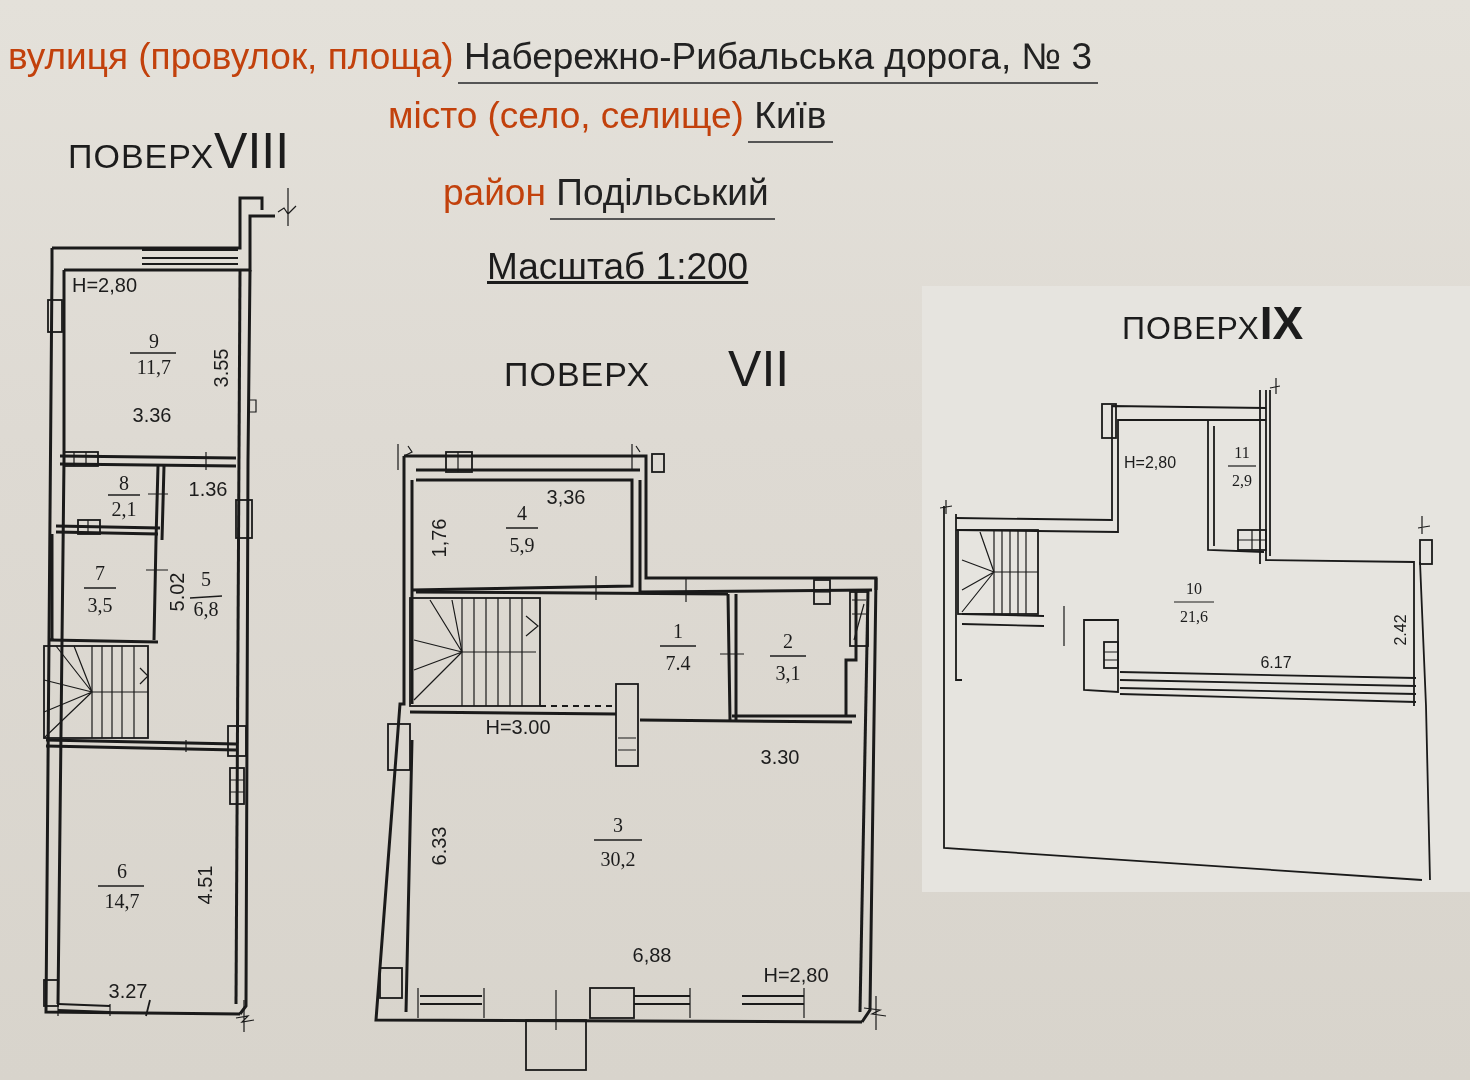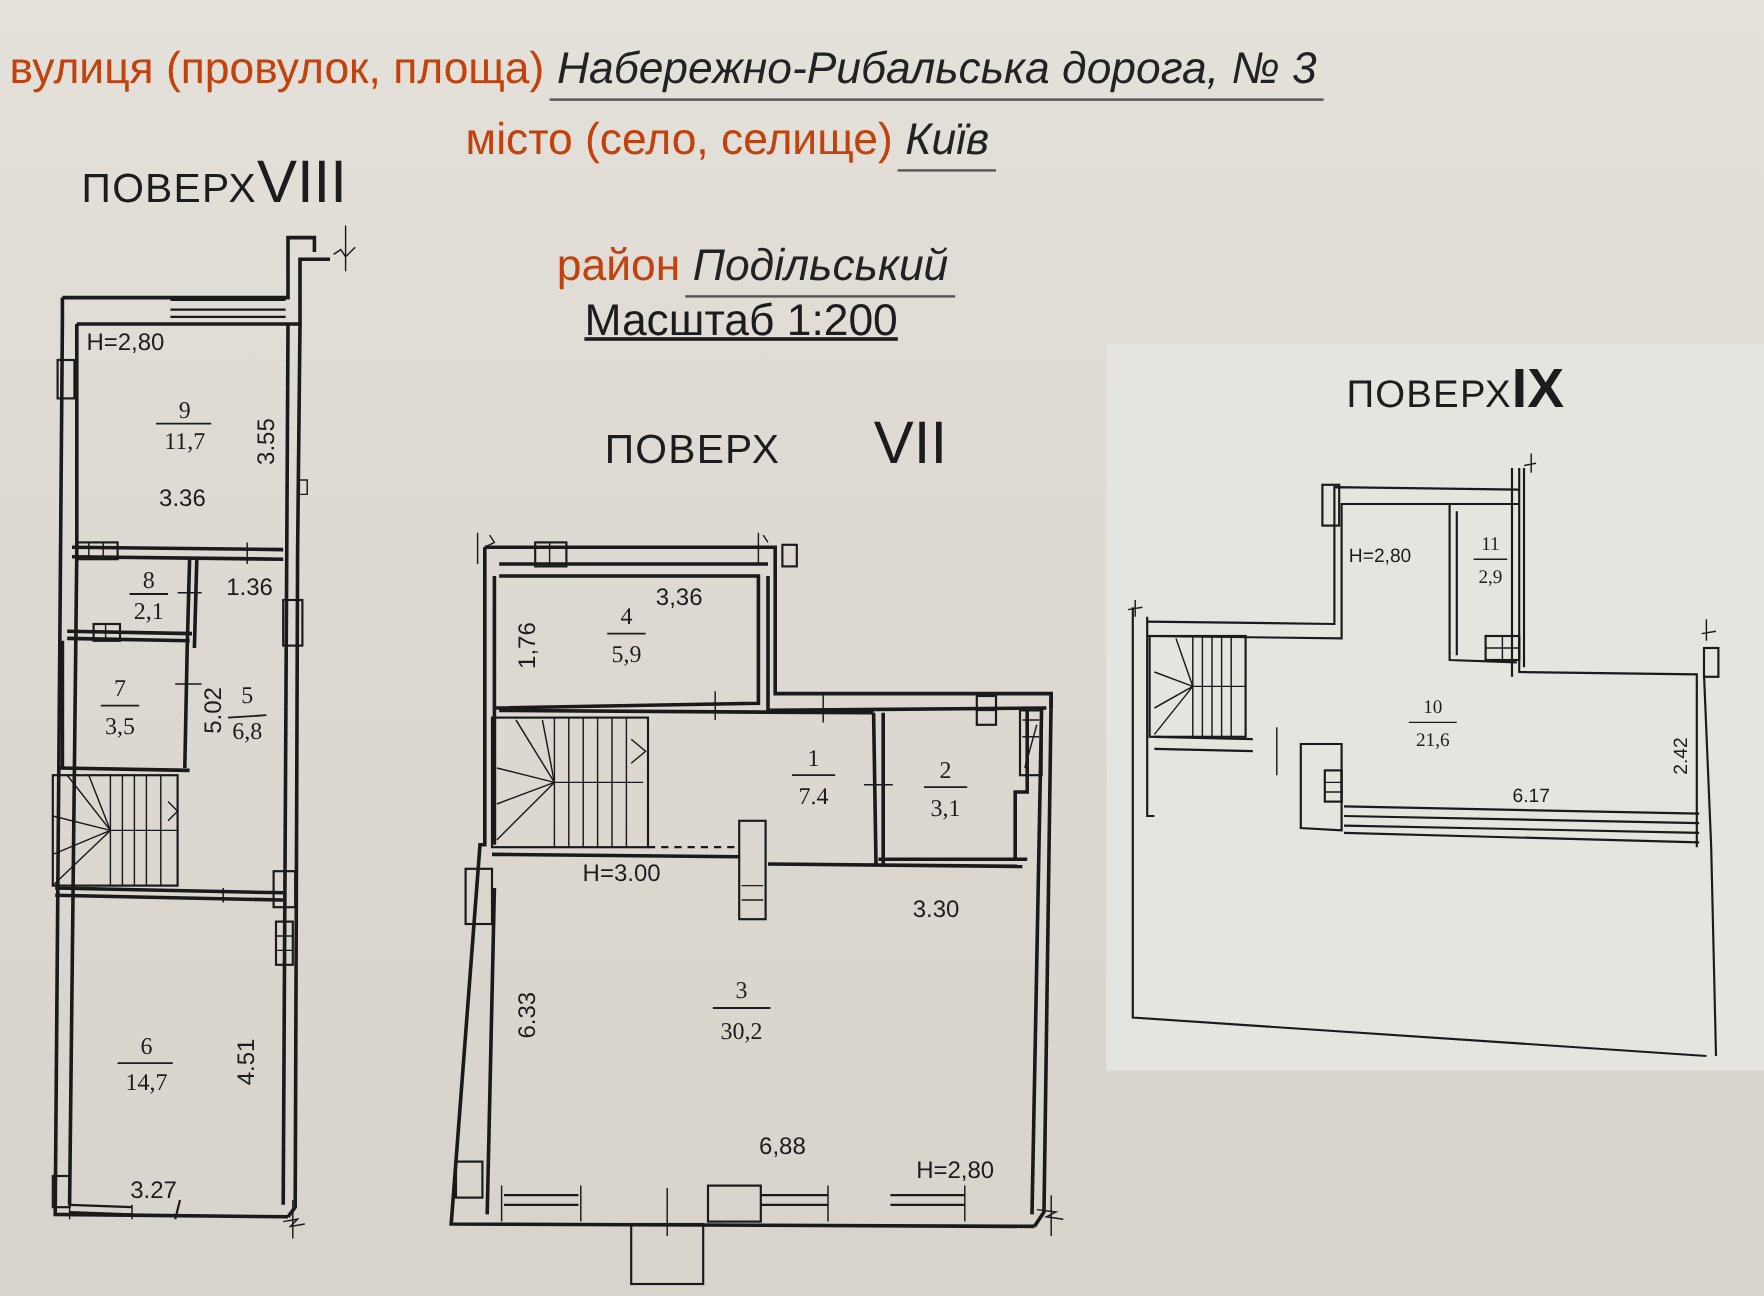--- a/index.html
+++ b/index.html
@@ -13,24 +13,24 @@
   .paper {
     position: absolute; inset: 0;
     background: linear-gradient(180deg, #e4e1da 0%, #dedad3 40%, #d8d4cc 100%);
   }
   .inset-sheet {
     position: absolute; left: 922px; top: 286px; width: 548px; height: 606px;
     background: #e6e4df;
   }
   .hdr { position: absolute; white-space: nowrap; }
   .hdr .lbl { font-size: 37px; color: #c2410c; }
-  .hdr .val { font-size: 37px; color: #222; display: inline-block; border-bottom: 2px solid #555; padding: 0 6px 4px 6px; font-style: italic; }
+  .hdr .val { font-size: 37px; color: #222; display: inline-block; border-bottom: 2px solid #555; padding: 0 6px 4px 6px; }
   #street { left: 8px; top: 36px; }
   #city { left: 388px; top: 95px; }
-  #district { left: 464px; top: 172px; margin-top: 28px; }
+  #district { left: 443px; top: 172px; }
   #scale { left: 487px; top: 246px; font-size: 37px; text-decoration: underline; }
   .floor-title { position: absolute; white-space: nowrap; color: #1c1c1c; }
   .floor-title .word { font-size: 34px; letter-spacing: 1px; margin-left: 38px; }
   .floor-title .num { font-size: 50px; }
   #ft8 { left: 30px; top: 122px; }
   #ft7 { left: 466px; top: 340px; }
   #ft9 { left: 1084px; top: 296px; }
   #ft9 .word { font-size: 32px; }
   #ft9 .num { font-size: 46px; font-weight: bold; }
   svg { position: absolute; left: 0; top: 0; }

